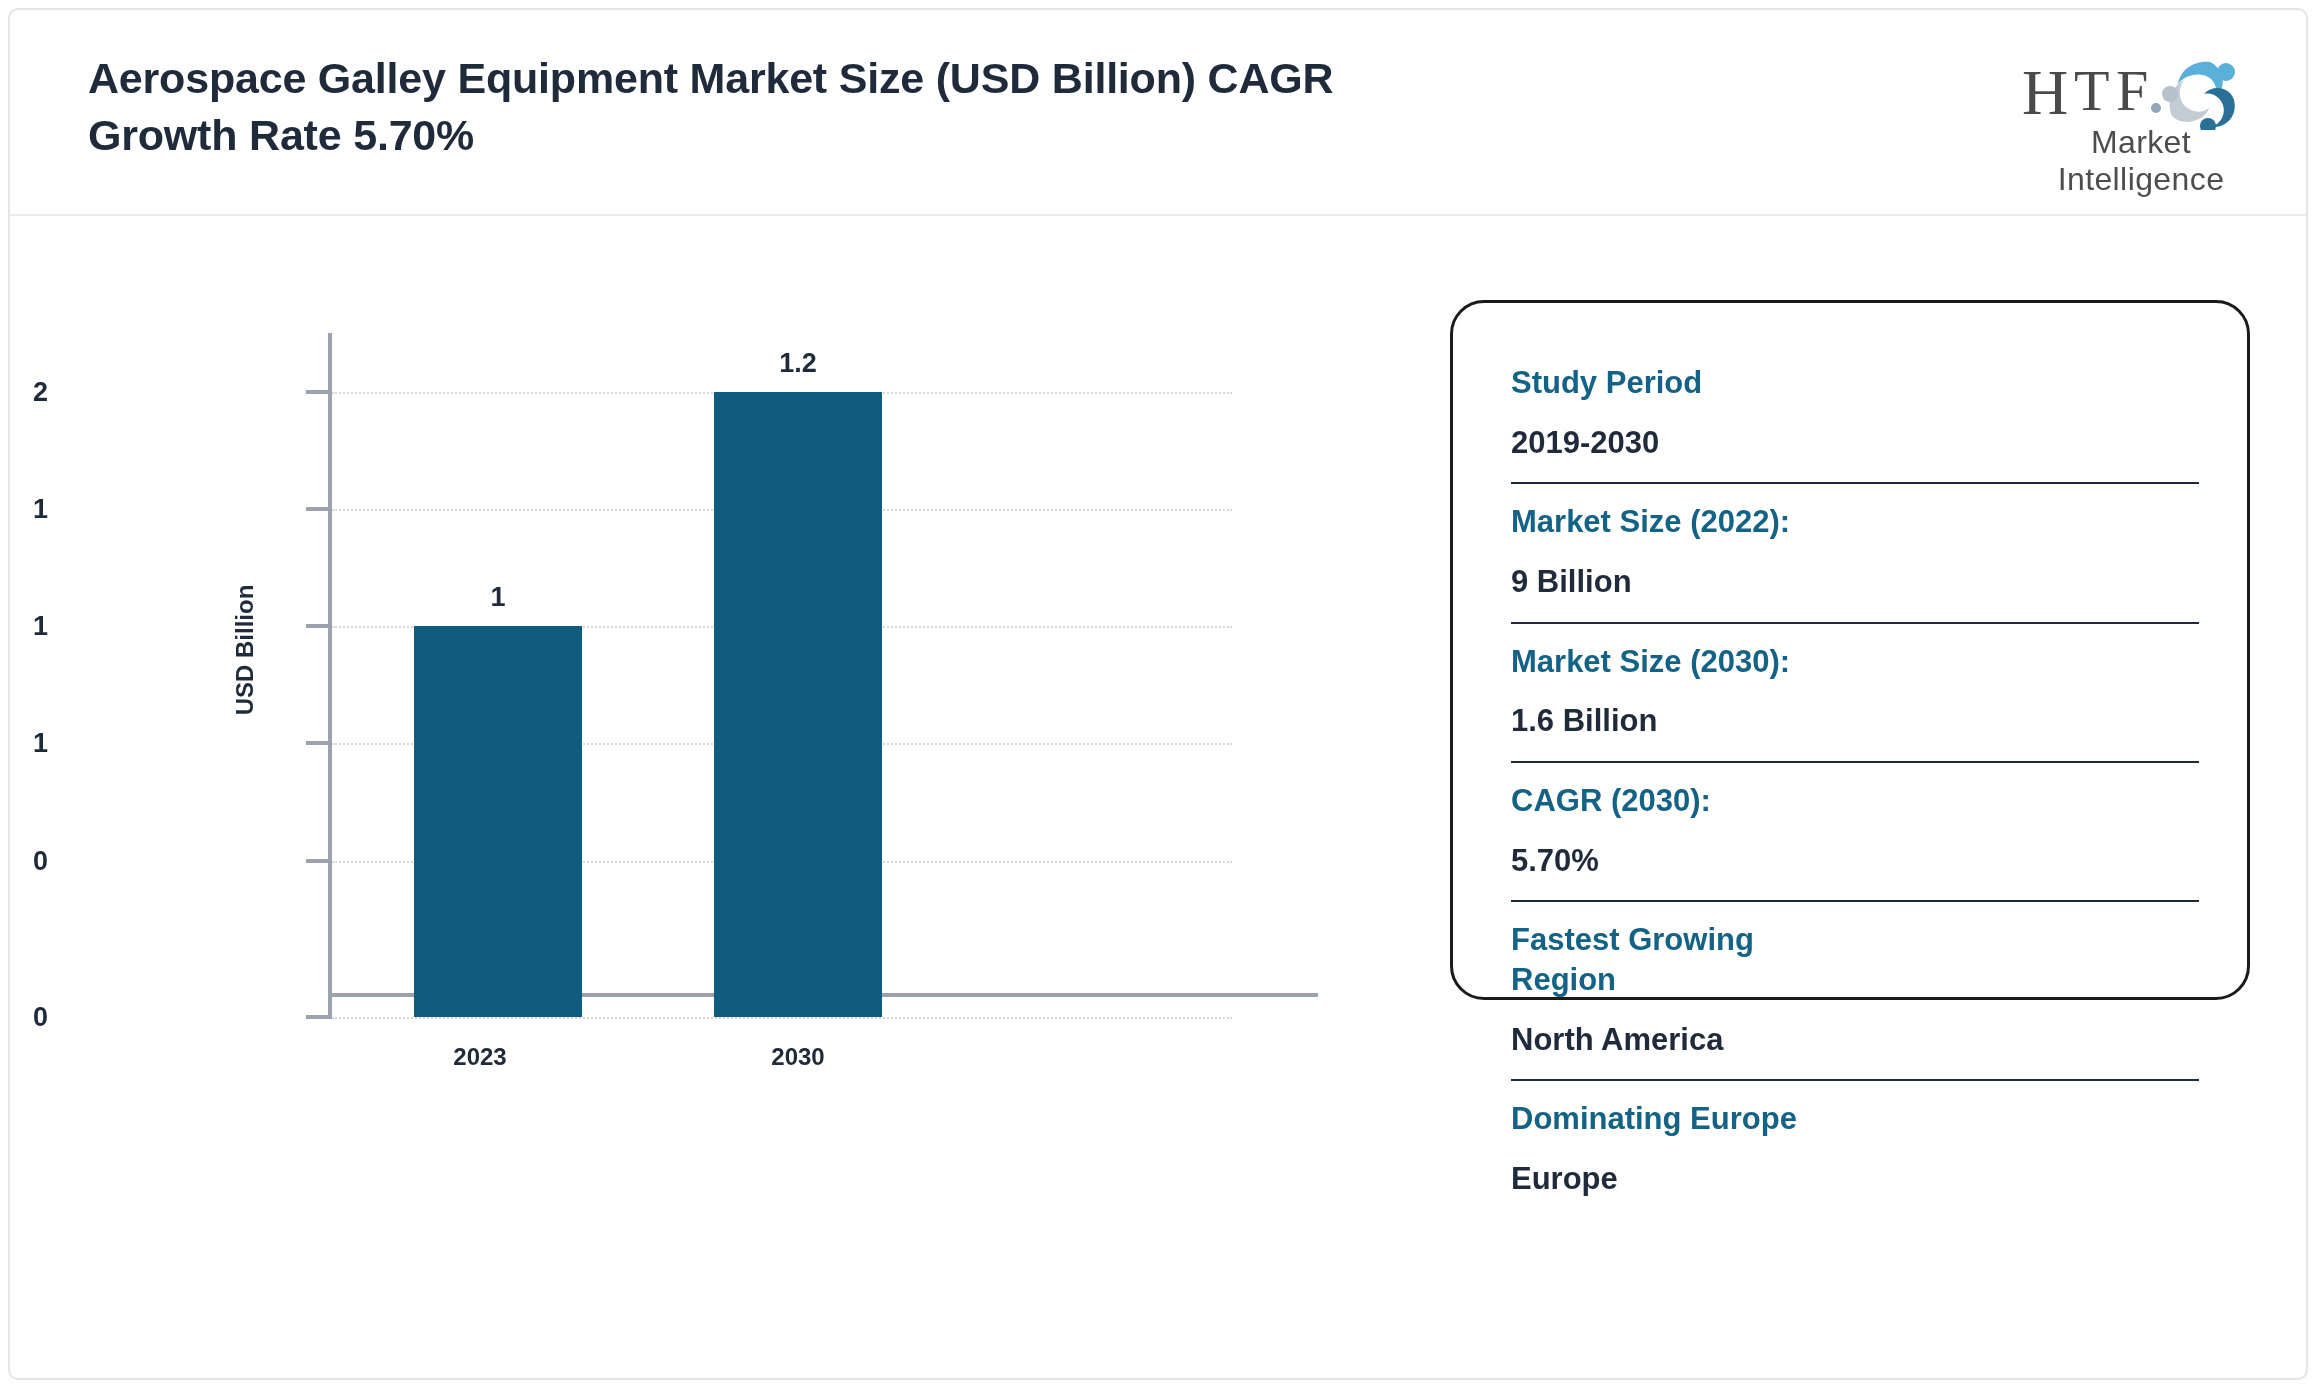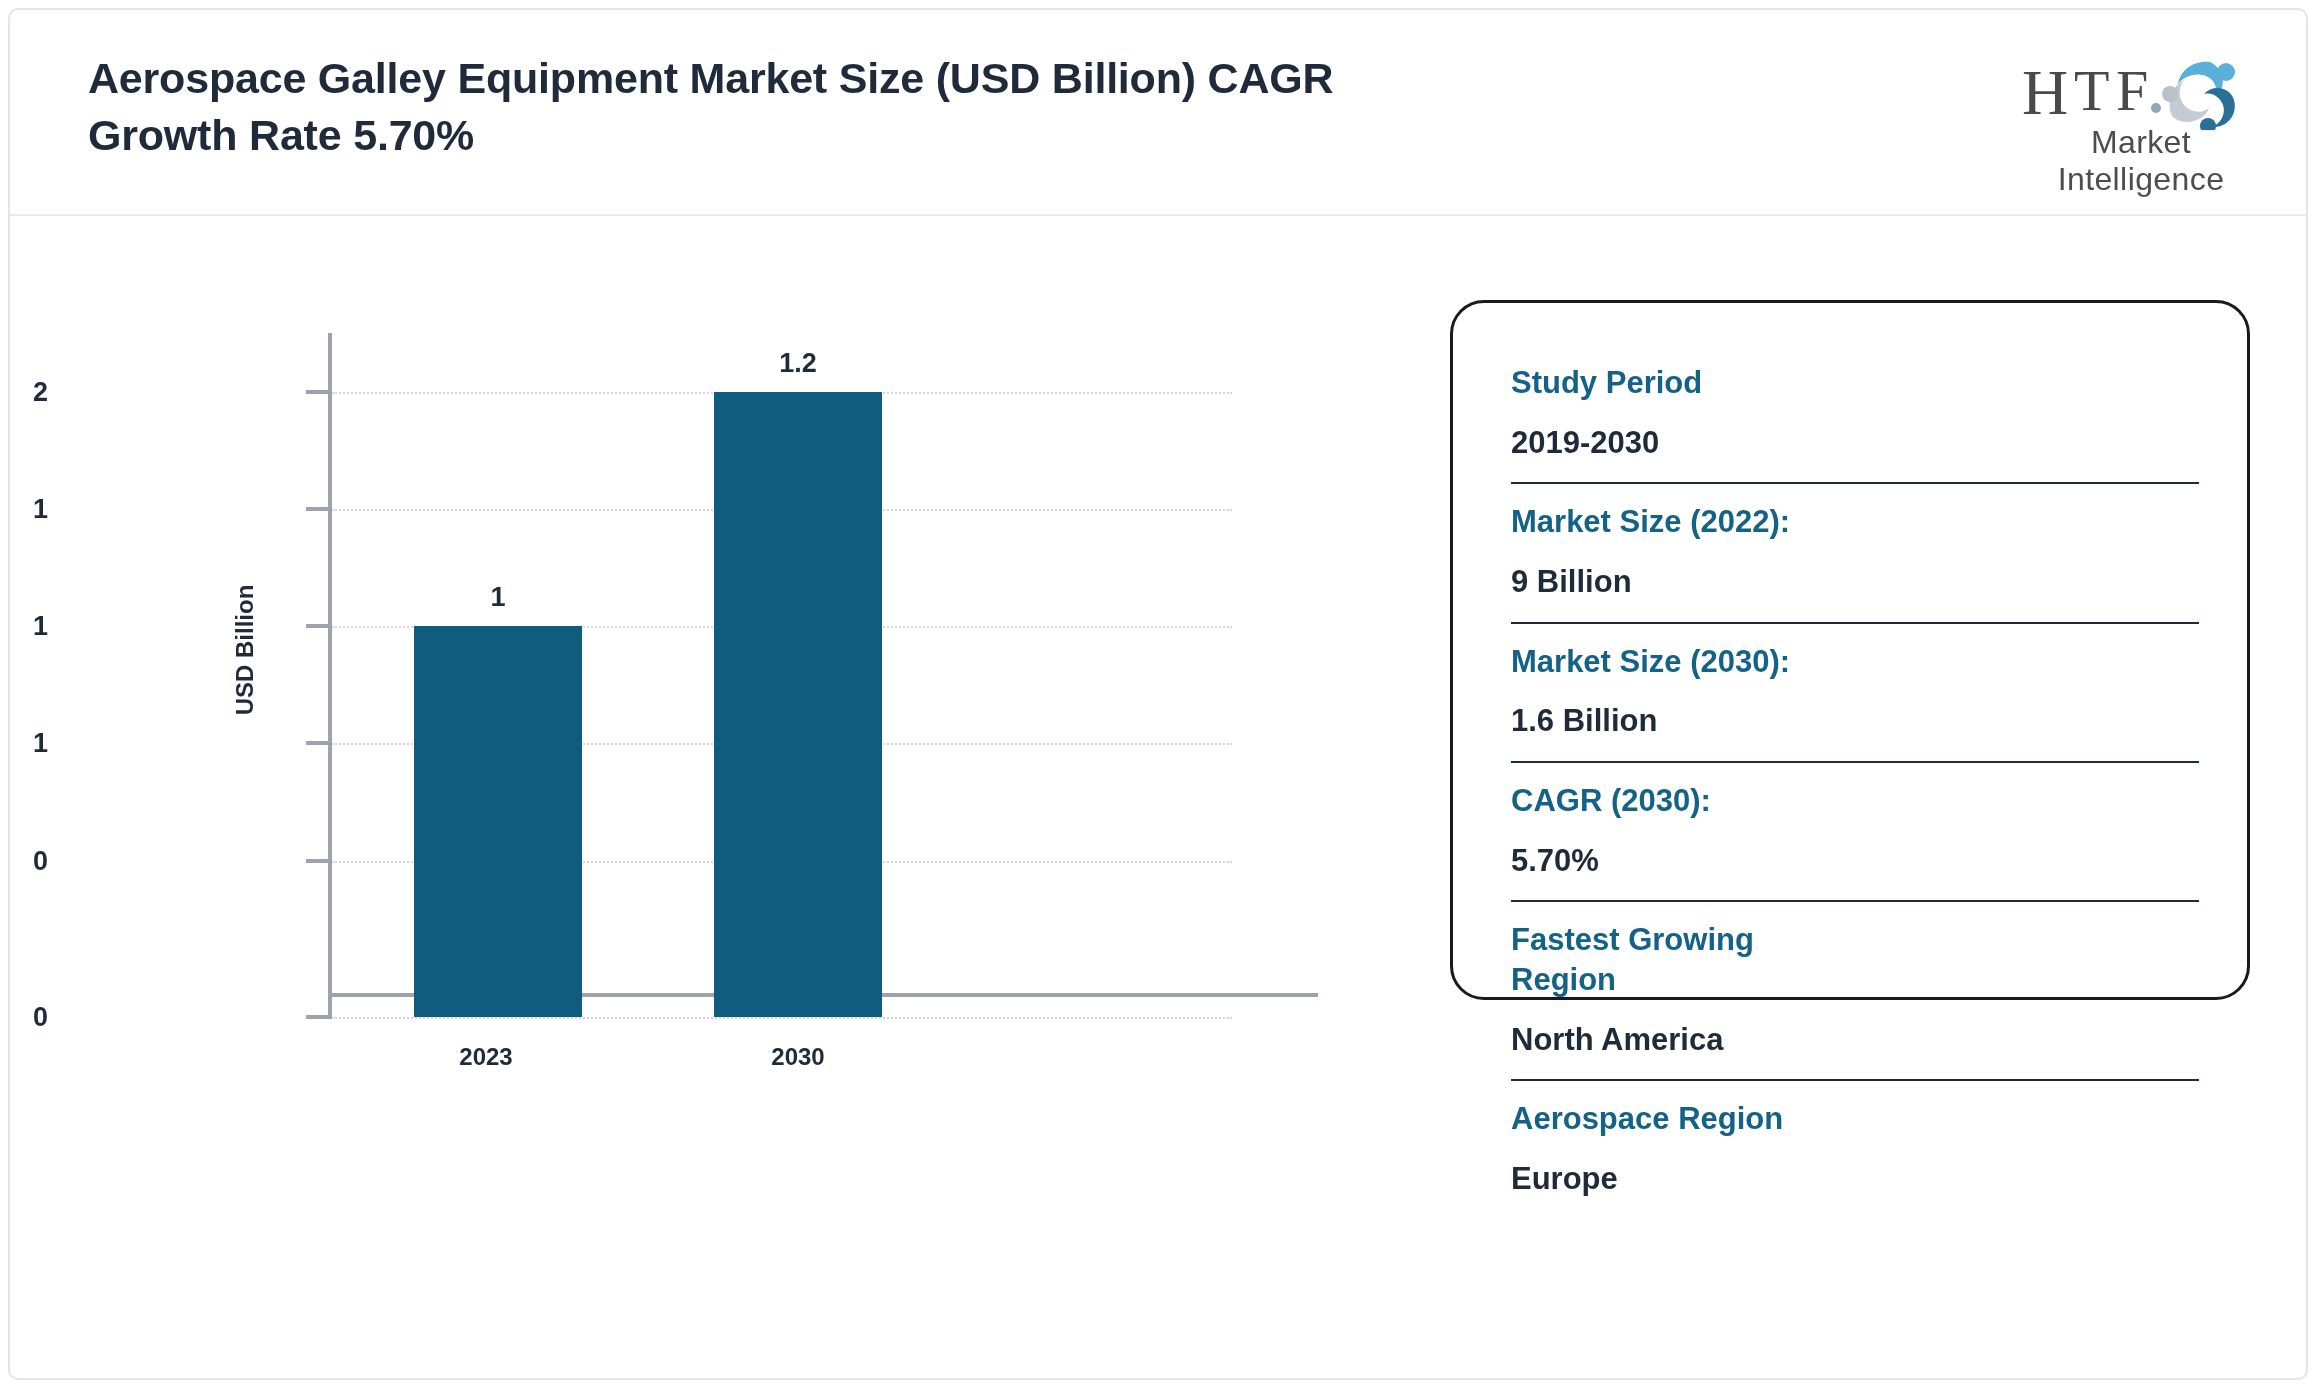--- a/index.html
+++ b/index.html
@@ -267,21 +267,21 @@
             <div class="tick" style="top: 710px;"></div>
             <div class="ytick-label" style="top: 712px;">0</div>
           </div>
         <div id="bars">
             <div class="bar" style="left: 174px; top: 321.143px; width: 168px; height: 390.857px; background: rgb(15, 92, 126);"></div>
             <div class="bar-value" style="left: 258px; top: 277.143px;">1</div>
             <div class="bar" style="left: 474px; top: 86.6286px; width: 168px; height: 625.371px; background: rgb(15, 92, 126);"></div>
             <div class="bar-value" style="left: 558px; top: 42.6286px;">1.2</div>
           </div>
         <div id="xticks">
-            <div class="xtick-label" style="left: 246px; top: 738px;">2023</div>
+            <div class="xtick-label" style="left: 240px; top: 738px;">2023</div>
             <div class="xtick-label" style="left: 558px; top: 738px;">2030</div>
           </div>
 
       </div>
     </div>
 
     <div class="info-panel">
       <div class="info-inner" id="info-rows">
           <div class="info-row">
             <div class="info-label">Study Period</div>
@@ -297,20 +297,20 @@
           </div>
           <div class="info-row">
             <div class="info-label">CAGR (2030):</div>
             <div class="info-value">5.70%</div>
           </div>
           <div class="info-row">
             <div class="info-label">Fastest Growing Region</div>
             <div class="info-value">North America</div>
           </div>
           <div class="info-row">
-            <div class="info-label">Aerospace Region</div>
+            <div class="info-label">Dominating Europe</div>
             <div class="info-value">Europe</div>
           </div>
         </div>
     </div>
 
   </div>
 </div>
 
 </body></html>

